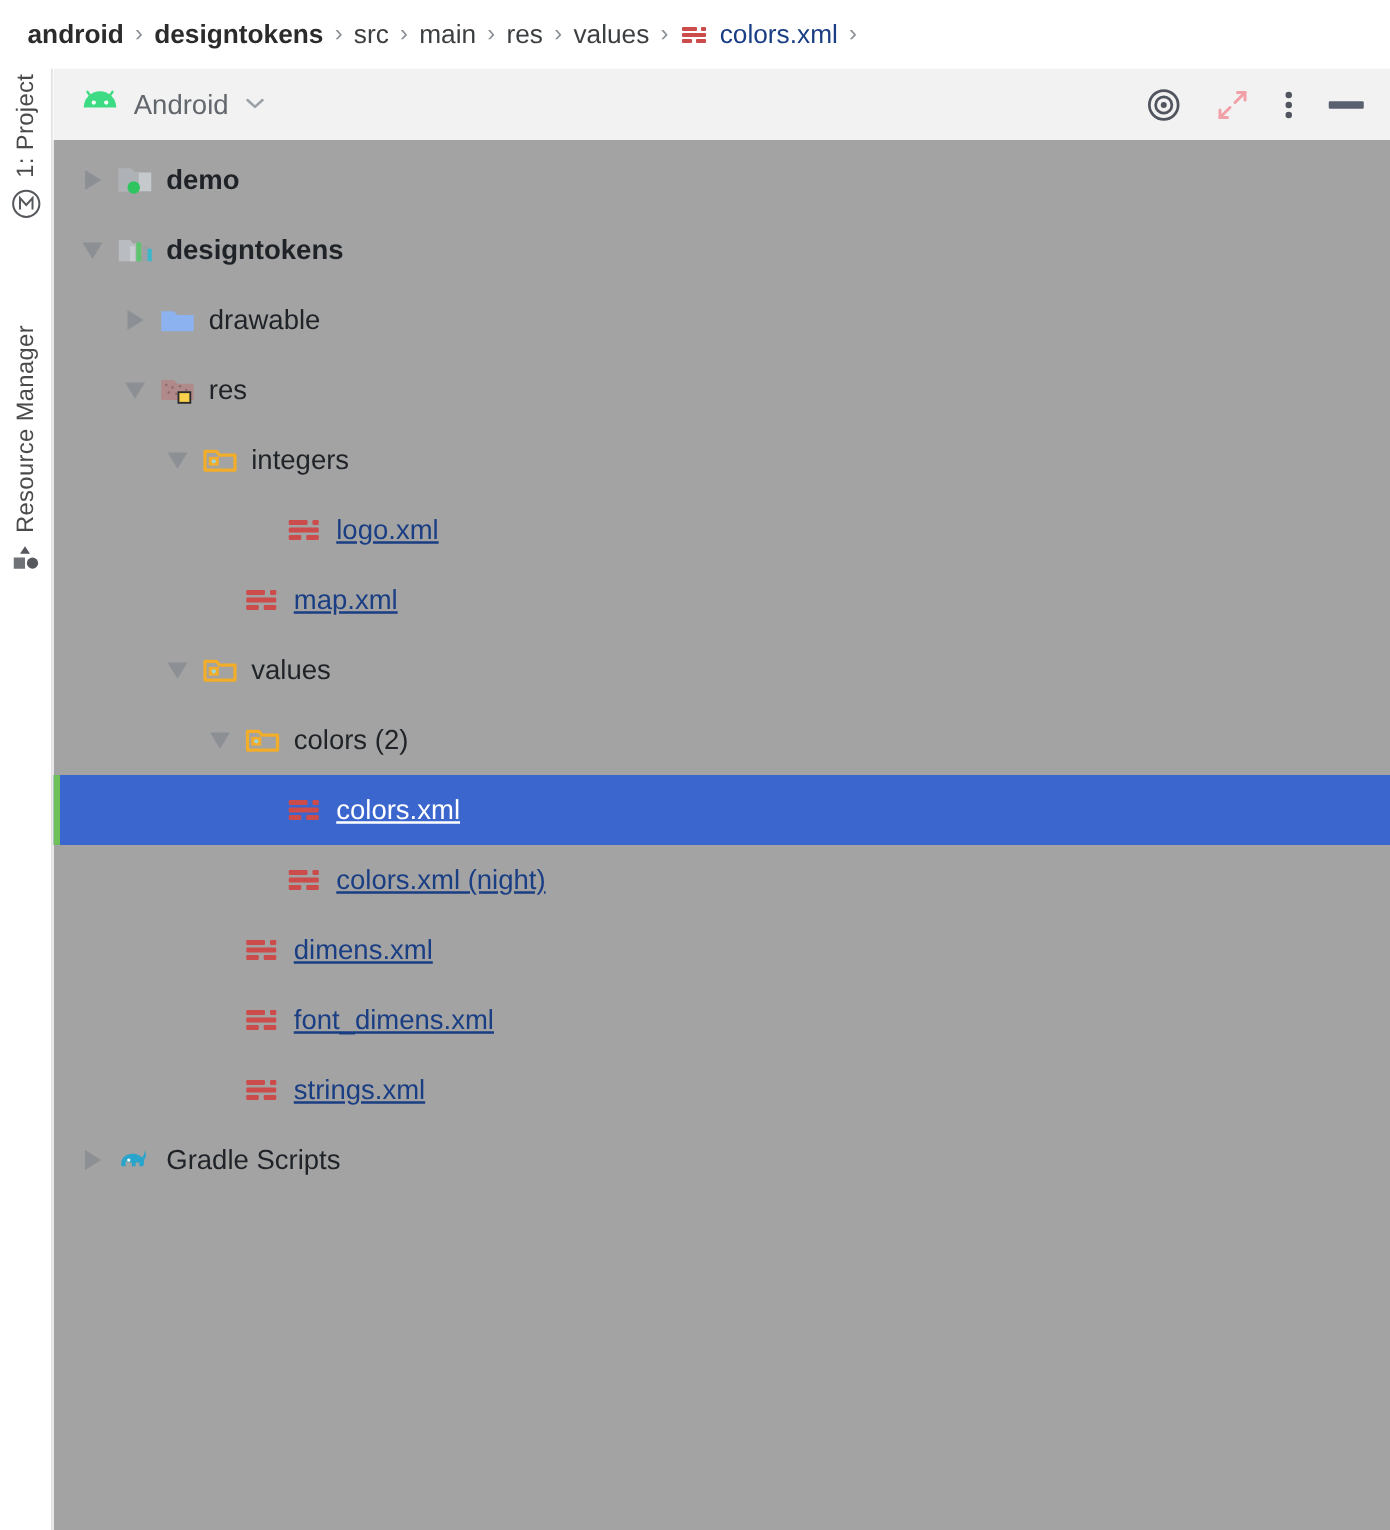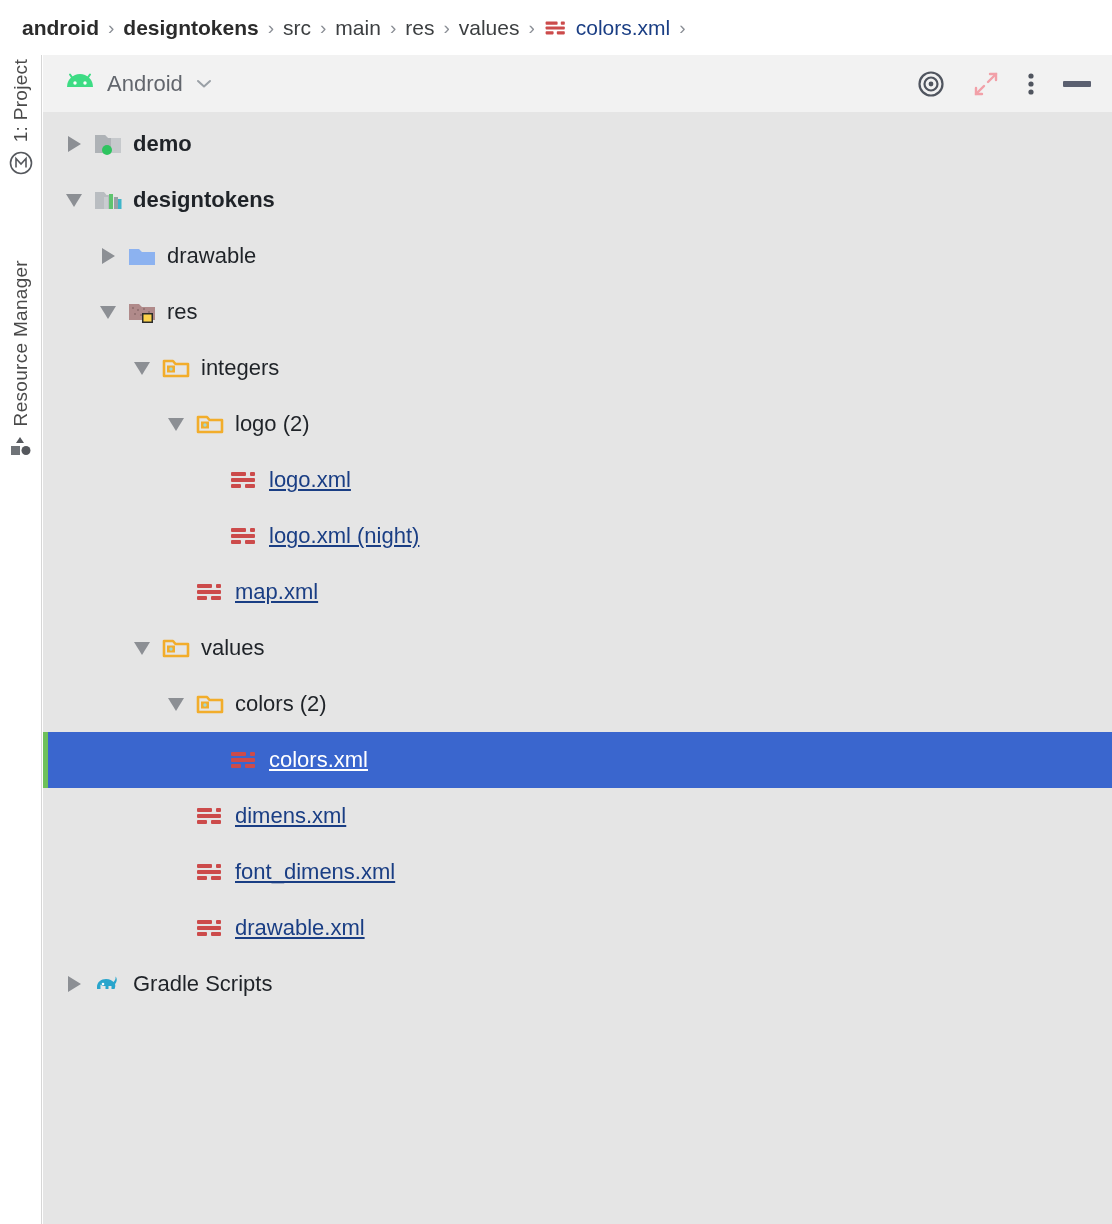--- a/index.html
+++ b/index.html
@@ -105,21 +105,21 @@
     margin-left: auto;
     display: flex;
     align-items: center;
     gap: 26px;
   }
   .hicon { cursor: pointer; display: flex; align-items: center; justify-content: center; }
 
   
   #tree {
     position: relative;
-    background: #e5e5e5;
+    background: #a3a3a3;
     height: 1112px;
     padding-top: 4px;
     box-sizing: border-box;
   }
   .row {
     height: 56px;
     display: flex;
     align-items: center;
     position: relative;
     cursor: pointer;
@@ -351,127 +351,113 @@
         <div class="icon-slot">
           <svg width="30" height="30" viewBox="0 0 30 30">
             <path d="M3 8 h9 l2.5 3 h12.5 v12 h-24 z" fill="none" stroke="#f2ad2b" stroke-width="2.6" stroke-linejoin="round"></path>
             <rect x="6" y="12.5" width="8" height="7" fill="#f2ad2b"></rect>
             <circle cx="10" cy="16" r="1.7" fill="#9fd6d6"></circle>
           </svg>
         </div>
         <span class="row-label">integers</span>
       </div>
       <div class="row">
+        <div style="width: 150px; flex: 0 0 auto;"></div>
+        <div class="arrow-slot"></div>
+        <div class="icon-slot">
+          <svg width="30" height="30" viewBox="0 0 30 30">
+            <g fill="#cc4b4b">
+              <rect x="2" y="7" width="15" height="4" rx="1"></rect>
+              <rect x="21" y="7" width="5" height="4" rx="1"></rect>
+              <rect x="2" y="13" width="24" height="4" rx="1"></rect>
+              <rect x="2" y="19" width="10" height="4" rx="1"></rect>
+              <rect x="16" y="19" width="10" height="4" rx="1"></rect>
+            </g>
+          </svg>
+        </div>
+        <span class="row-label xml">logo.xml</span>
+      </div>
+      <div class="row">
         <div style="width: 116px; flex: 0 0 auto;"></div>
+        <div class="arrow-slot"></div>
+        <div class="icon-slot">
+          <svg width="30" height="30" viewBox="0 0 30 30">
+            <g fill="#cc4b4b">
+              <rect x="2" y="7" width="15" height="4" rx="1"></rect>
+              <rect x="21" y="7" width="5" height="4" rx="1"></rect>
+              <rect x="2" y="13" width="24" height="4" rx="1"></rect>
+              <rect x="2" y="19" width="10" height="4" rx="1"></rect>
+              <rect x="16" y="19" width="10" height="4" rx="1"></rect>
+            </g>
+          </svg>
+        </div>
+        <span class="row-label xml">map.xml</span>
+      </div>
+      <div class="row">
+        <div style="width: 82px; flex: 0 0 auto;"></div>
         <div class="arrow-slot">
           <div class="tri down"></div>
         </div>
         <div class="icon-slot">
           <svg width="30" height="30" viewBox="0 0 30 30">
             <path d="M3 8 h9 l2.5 3 h12.5 v12 h-24 z" fill="none" stroke="#f2ad2b" stroke-width="2.6" stroke-linejoin="round"></path>
             <rect x="6" y="12.5" width="8" height="7" fill="#f2ad2b"></rect>
             <circle cx="10" cy="16" r="1.7" fill="#9fd6d6"></circle>
           </svg>
         </div>
-        <span class="row-label">logo (2)</span>
-      </div>
-      <div class="row">
-        <div style="width: 150px; flex: 0 0 auto;"></div>
-        <div class="arrow-slot"></div>
-        <div class="icon-slot">
-          <svg width="30" height="30" viewBox="0 0 30 30">
-            <g fill="#cc4b4b">
-              <rect x="2" y="7" width="15" height="4" rx="1"></rect>
-              <rect x="21" y="7" width="5" height="4" rx="1"></rect>
-              <rect x="2" y="13" width="24" height="4" rx="1"></rect>
-              <rect x="2" y="19" width="10" height="4" rx="1"></rect>
-              <rect x="16" y="19" width="10" height="4" rx="1"></rect>
-            </g>
-          </svg>
-        </div>
-        <span class="row-label xml">logo.xml</span>
-      </div>
-      <div class="row">
-        <div style="width: 150px; flex: 0 0 auto;"></div>
-        <div class="arrow-slot"></div>
-        <div class="icon-slot">
-          <svg width="30" height="30" viewBox="0 0 30 30">
-            <g fill="#cc4b4b">
-              <rect x="2" y="7" width="15" height="4" rx="1"></rect>
-              <rect x="21" y="7" width="5" height="4" rx="1"></rect>
-              <rect x="2" y="13" width="24" height="4" rx="1"></rect>
-              <rect x="2" y="19" width="10" height="4" rx="1"></rect>
-              <rect x="16" y="19" width="10" height="4" rx="1"></rect>
-            </g>
-          </svg>
-        </div>
-        <span class="row-label xml">logo.xml (night)</span>
+        <span class="row-label">values</span>
       </div>
       <div class="row">
         <div style="width: 116px; flex: 0 0 auto;"></div>
-        <div class="arrow-slot"></div>
-        <div class="icon-slot">
-          <svg width="30" height="30" viewBox="0 0 30 30">
-            <g fill="#cc4b4b">
-              <rect x="2" y="7" width="15" height="4" rx="1"></rect>
-              <rect x="21" y="7" width="5" height="4" rx="1"></rect>
-              <rect x="2" y="13" width="24" height="4" rx="1"></rect>
-              <rect x="2" y="19" width="10" height="4" rx="1"></rect>
-              <rect x="16" y="19" width="10" height="4" rx="1"></rect>
-            </g>
-          </svg>
-        </div>
-        <span class="row-label xml">map.xml</span>
-      </div>
-      <div class="row">
-        <div style="width: 82px; flex: 0 0 auto;"></div>
         <div class="arrow-slot">
           <div class="tri down"></div>
         </div>
         <div class="icon-slot">
           <svg width="30" height="30" viewBox="0 0 30 30">
             <path d="M3 8 h9 l2.5 3 h12.5 v12 h-24 z" fill="none" stroke="#f2ad2b" stroke-width="2.6" stroke-linejoin="round"></path>
             <rect x="6" y="12.5" width="8" height="7" fill="#f2ad2b"></rect>
             <circle cx="10" cy="16" r="1.7" fill="#9fd6d6"></circle>
           </svg>
         </div>
-        <span class="row-label">values</span>
-      </div>
-      <div class="row">
-        <div style="width: 116px; flex: 0 0 auto;"></div>
-        <div class="arrow-slot">
-          <div class="tri down"></div>
-        </div>
-        <div class="icon-slot">
-          <svg width="30" height="30" viewBox="0 0 30 30">
-            <path d="M3 8 h9 l2.5 3 h12.5 v12 h-24 z" fill="none" stroke="#f2ad2b" stroke-width="2.6" stroke-linejoin="round"></path>
-            <rect x="6" y="12.5" width="8" height="7" fill="#f2ad2b"></rect>
-            <circle cx="10" cy="16" r="1.7" fill="#9fd6d6"></circle>
-          </svg>
-        </div>
         <span class="row-label">colors (2)</span>
       </div>
       <div class="row selected">
         <div class="sel-marker"></div>
         <div style="width: 150px; flex: 0 0 auto;"></div>
         <div class="arrow-slot"></div>
         <div class="icon-slot">
           <svg width="30" height="30" viewBox="0 0 30 30">
             <g fill="#cc4b4b">
               <rect x="2" y="7" width="15" height="4" rx="1"></rect>
               <rect x="21" y="7" width="5" height="4" rx="1"></rect>
               <rect x="2" y="13" width="24" height="4" rx="1"></rect>
               <rect x="2" y="19" width="10" height="4" rx="1"></rect>
               <rect x="16" y="19" width="10" height="4" rx="1"></rect>
             </g>
           </svg>
         </div>
         <span class="row-label xml">colors.xml</span>
       </div>
       <div class="row">
+        <div style="width: 150px; flex: 0 0 auto;"></div>
+        <div class="arrow-slot"></div>
+        <div class="icon-slot">
+          <svg width="30" height="30" viewBox="0 0 30 30">
+            <g fill="#cc4b4b">
+              <rect x="2" y="7" width="15" height="4" rx="1"></rect>
+              <rect x="21" y="7" width="5" height="4" rx="1"></rect>
+              <rect x="2" y="13" width="24" height="4" rx="1"></rect>
+              <rect x="2" y="19" width="10" height="4" rx="1"></rect>
+              <rect x="16" y="19" width="10" height="4" rx="1"></rect>
+            </g>
+          </svg>
+        </div>
+        <span class="row-label xml">colors.xml (night)</span>
+      </div>
+      <div class="row">
         <div style="width: 116px; flex: 0 0 auto;"></div>
         <div class="arrow-slot"></div>
         <div class="icon-slot">
           <svg width="30" height="30" viewBox="0 0 30 30">
             <g fill="#cc4b4b">
               <rect x="2" y="7" width="15" height="4" rx="1"></rect>
               <rect x="21" y="7" width="5" height="4" rx="1"></rect>
               <rect x="2" y="13" width="24" height="4" rx="1"></rect>
               <rect x="2" y="19" width="10" height="4" rx="1"></rect>
               <rect x="16" y="19" width="10" height="4" rx="1"></rect>
@@ -503,21 +489,21 @@
           <svg width="30" height="30" viewBox="0 0 30 30">
             <g fill="#cc4b4b">
               <rect x="2" y="7" width="15" height="4" rx="1"></rect>
               <rect x="21" y="7" width="5" height="4" rx="1"></rect>
               <rect x="2" y="13" width="24" height="4" rx="1"></rect>
               <rect x="2" y="19" width="10" height="4" rx="1"></rect>
               <rect x="16" y="19" width="10" height="4" rx="1"></rect>
             </g>
           </svg>
         </div>
-        <span class="row-label xml">drawable.xml</span>
+        <span class="row-label xml">strings.xml</span>
       </div>
       <div class="row">
         <div style="width: 14px; flex: 0 0 auto;"></div>
         <div class="arrow-slot">
           <div class="tri right"></div>
         </div>
         <div class="icon-slot">
           <svg width="30" height="30" viewBox="0 0 30 30">
             <path d="M4 18 c0-5 4-8 9-8 c4 0 6 1.5 7.5 3 c1.5-1.5 2.5-3.5 2-5.5 c2 2 1.5 5.5-0.5 7.5 c0.5 1.5 0.3 3.5-0.5 5 h-3 v-3 h-3 v3 h-3 v-3 c-2 0-4-0.5-5-1.5 v4.5 h-3.5 z" fill="#29a5cc"></path>
             <circle cx="10" cy="15" r="1.3" fill="#ffffff"></circle>

